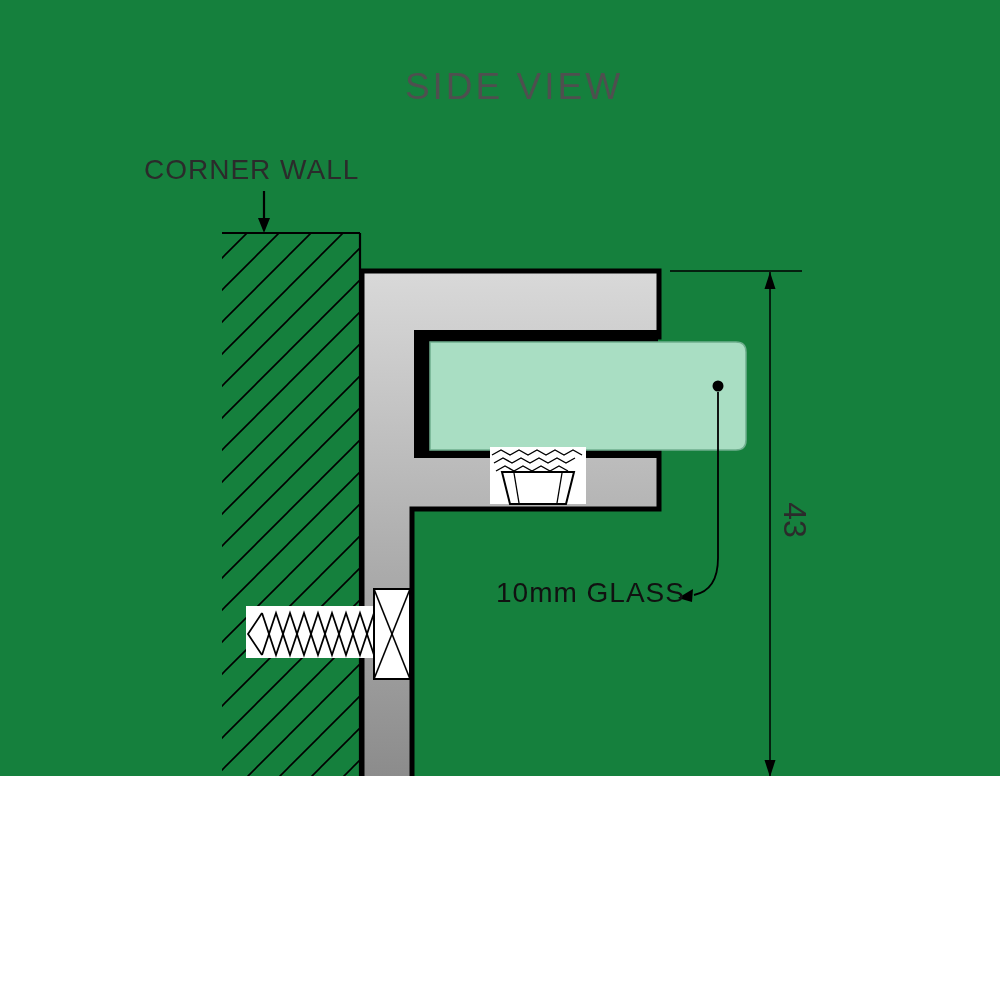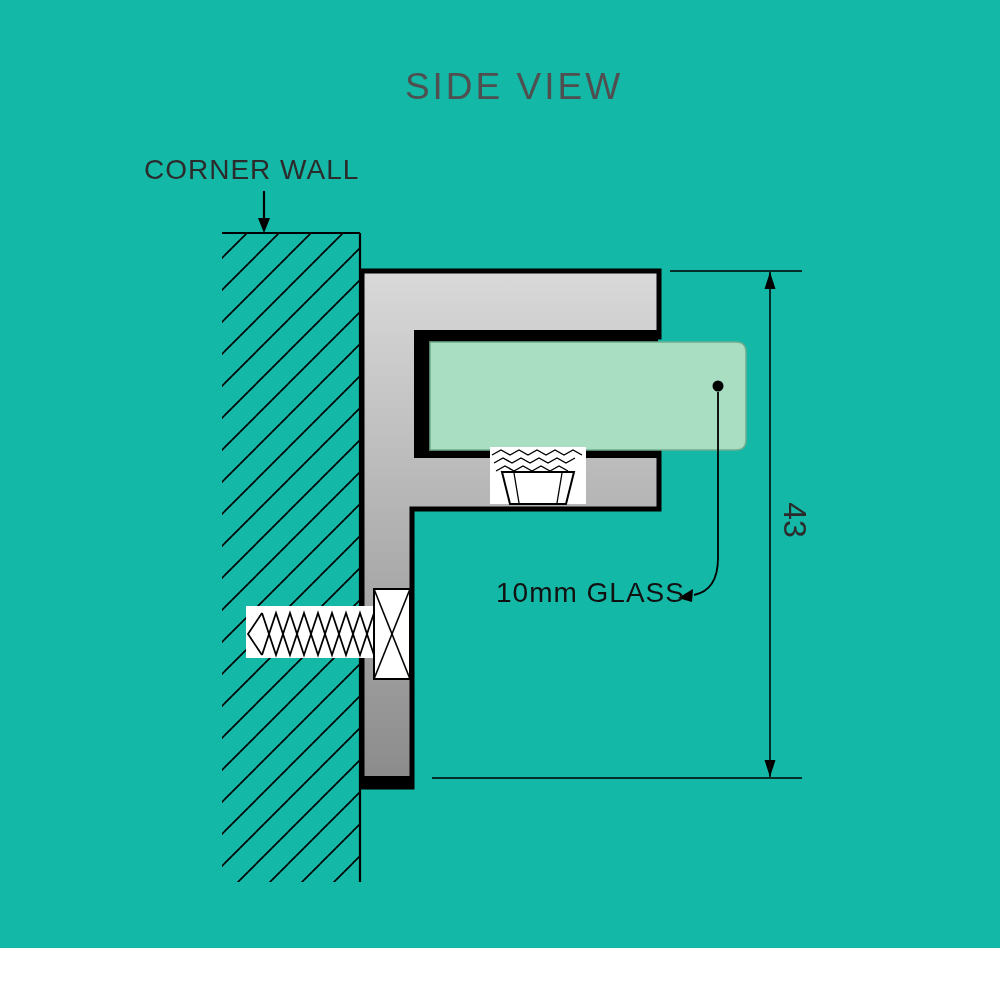--- a/index.html
+++ b/index.html
@@ -1,19 +1,19 @@
 <!DOCTYPE html>
 <html><head>
 <meta charset="utf-8">
 <style>
   html, body { margin: 0; padding: 0; background: #ffffff; }
   .canvas-wrap {
-    width: 1000px; height: 948px;
+    width: 1000px; height: 776px;
     position: relative;
-    background: #14b8a6;
+    background: #15803d;
     overflow: hidden;
   }
   svg text {
     font-family: "Liberation Sans", sans-serif;
   }
   .title-text { font-size: 37px; letter-spacing: 3px; }
   .label-text { font-size: 28px; letter-spacing: 1px; }
   .dim-text   { font-size: 32px; }
 </style>
 </head>

